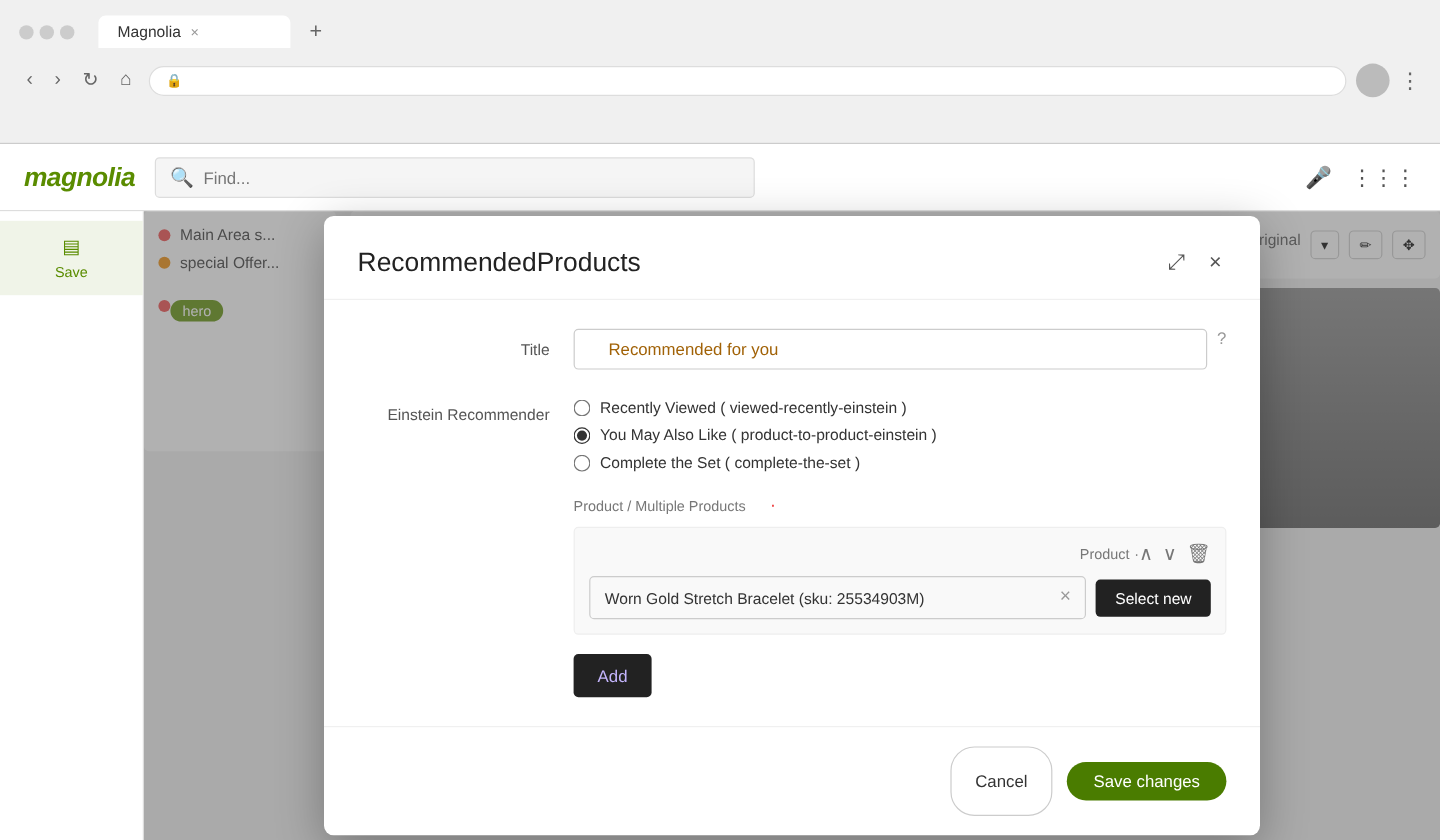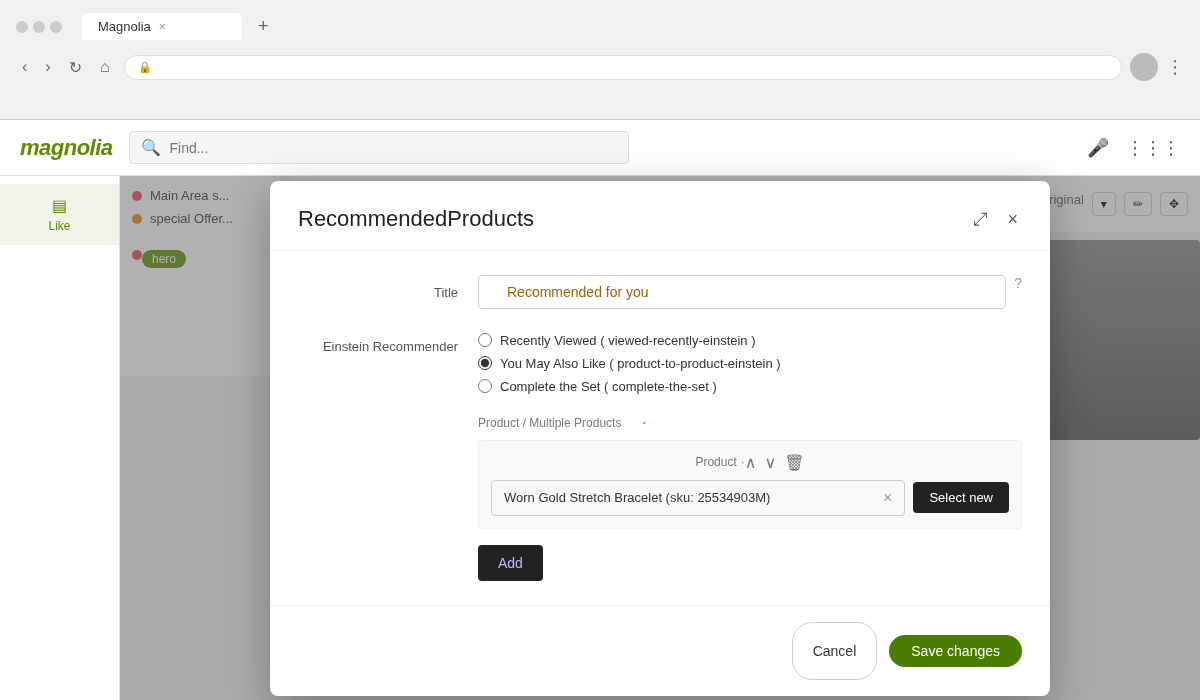--- a/index.html
+++ b/index.html
@@ -61,21 +61,21 @@
 
     
     .radio-group { display: flex; flex-direction: column; gap: 8px; padding-top: 4px; }
     .radio-option { display: flex; align-items: center; gap: 8px; font-size: 13px; color: #333; cursor: pointer; }
     .radio-option input[type="radio"] { width: 14px; height: 14px; cursor: pointer; accent-color: #333; }
     .radio-option input[type="radio"]:checked { accent-color: #333; }
 
     
     .section-label { font-size: 12px; color: #777; margin-bottom: 8px; display: flex; align-items: center; gap: 20px; }
     .section-label .dot { color: #e44; font-size: 16px; }
-    .product-row-label { font-size: 12px; color: #777; margin-bottom: 8px; display: flex; align-items: center; justify-content: center; }
+    .product-row-label { font-size: 12px; color: #777; margin-bottom: 8px; display: flex; align-items: center; justify-content: flex-end; }
     .product-row-label .actions { display: flex; gap: 8px; align-items: center; }
     .product-row-label .action-btn { background: none; border: none; color: #777; cursor: pointer; font-size: 16px; }
 
     .product-input-row { display: flex; gap: 8px; align-items: center; }
     .product-input { flex: 1; border: 1px solid #ccc; border-radius: 4px; padding: 8px 12px; font-size: 13px; color: #333; display: flex; align-items: center; justify-content: space-between; }
     .product-input-text { color: #333; font-size: 13px; }
     .product-clear-btn { background: none; border: none; color: #999; cursor: pointer; font-size: 16px; }
     .select-new-btn { background: #222; color: #fff; border: none; border-radius: 4px; padding: 8px 16px; font-size: 13px; cursor: pointer; white-space: nowrap; }
 
     .add-btn { background: #222; color: #c4b5fd; border: none; border-radius: 4px; padding: 10px 20px; font-size: 14px; cursor: pointer; margin-top: 16px; }
@@ -146,21 +146,21 @@
     <div class="app-header-actions">
       <button class="app-icon-btn">🎤</button>
       <button class="app-icon-btn">⋮⋮⋮</button>
     </div>
   </div>
 
   <div class="app-body">
     <div class="app-sidebar">
       <div class="sidebar-item active">
         <span class="icon">▤</span>
-        <span>Like</span>
+        <span>Save</span>
       </div>
     </div>
 
     <div class="app-main">
 
       <div class="page-bg-content">
         <div style="display:flex; gap:12px; margin-bottom:12px; align-items:flex-start;">
 
           <div style="width:160px; background:#fff; border-radius:4px; padding:12px; min-height:200px;">
             <div class="page-row">

